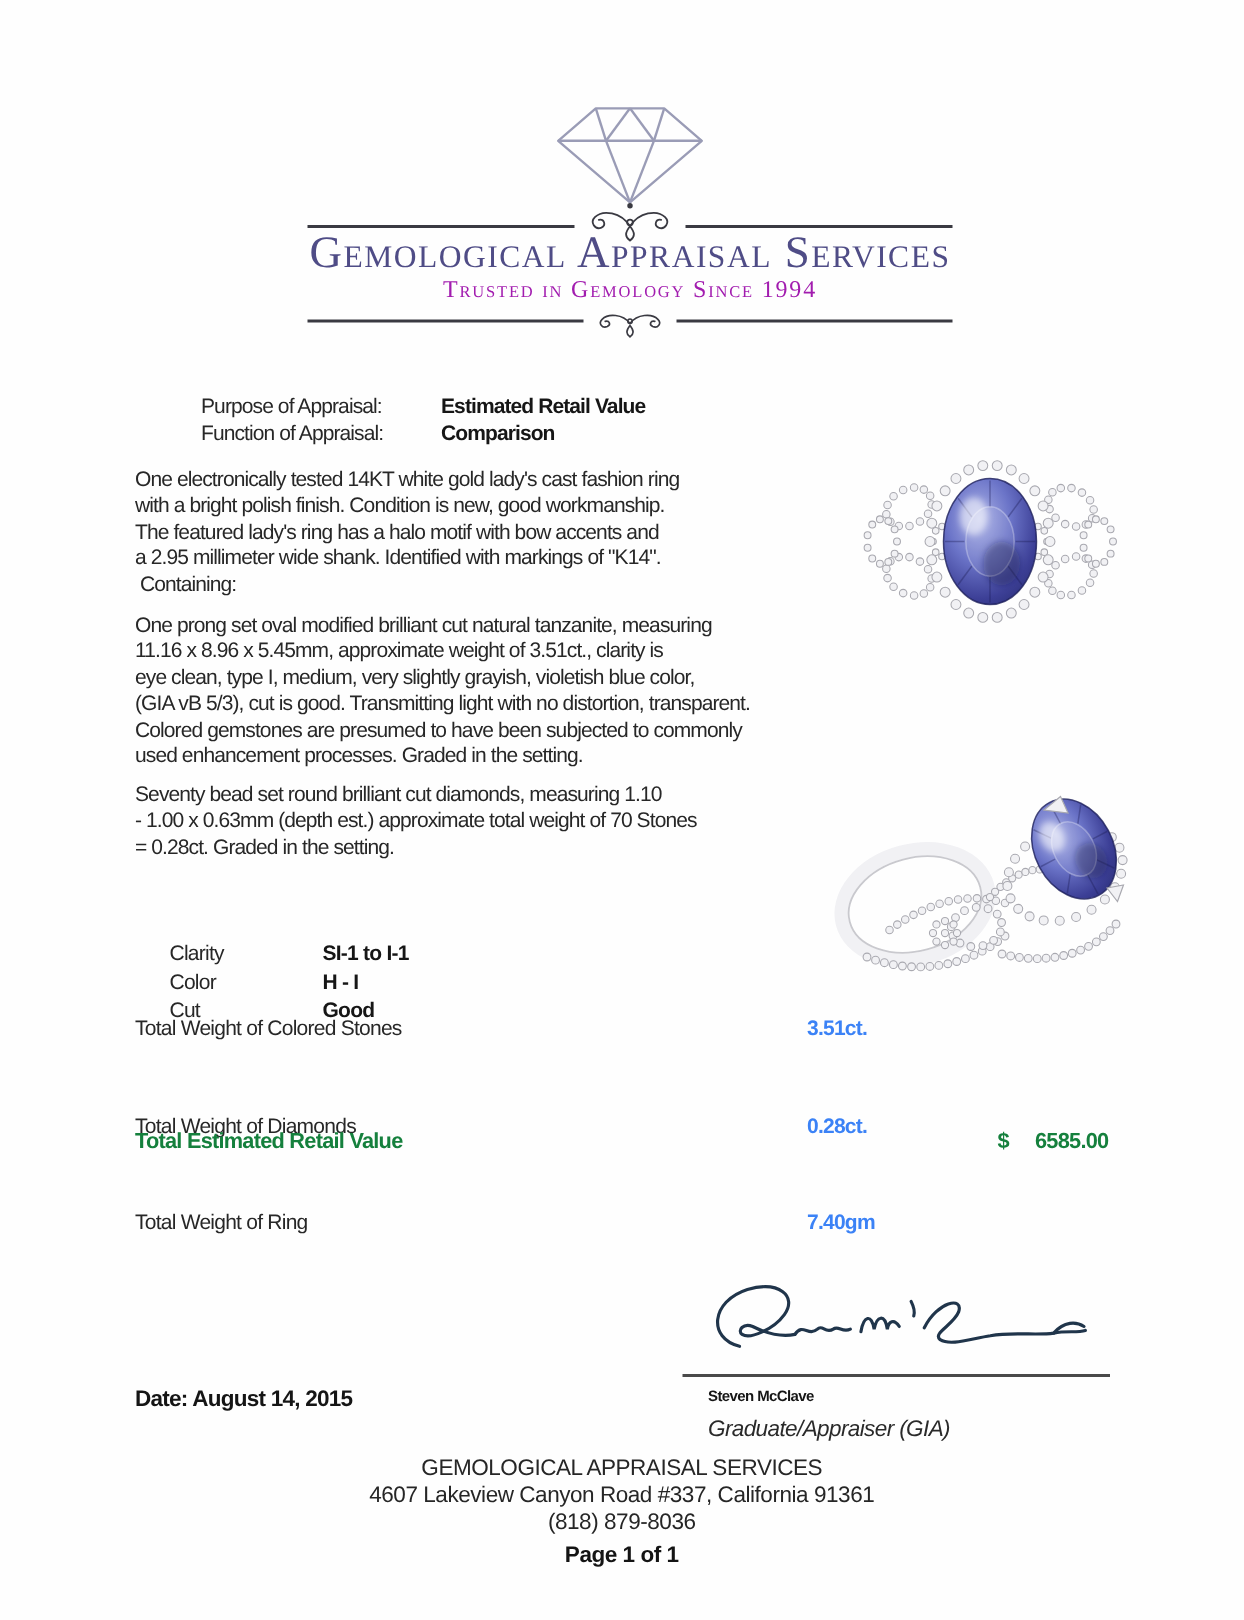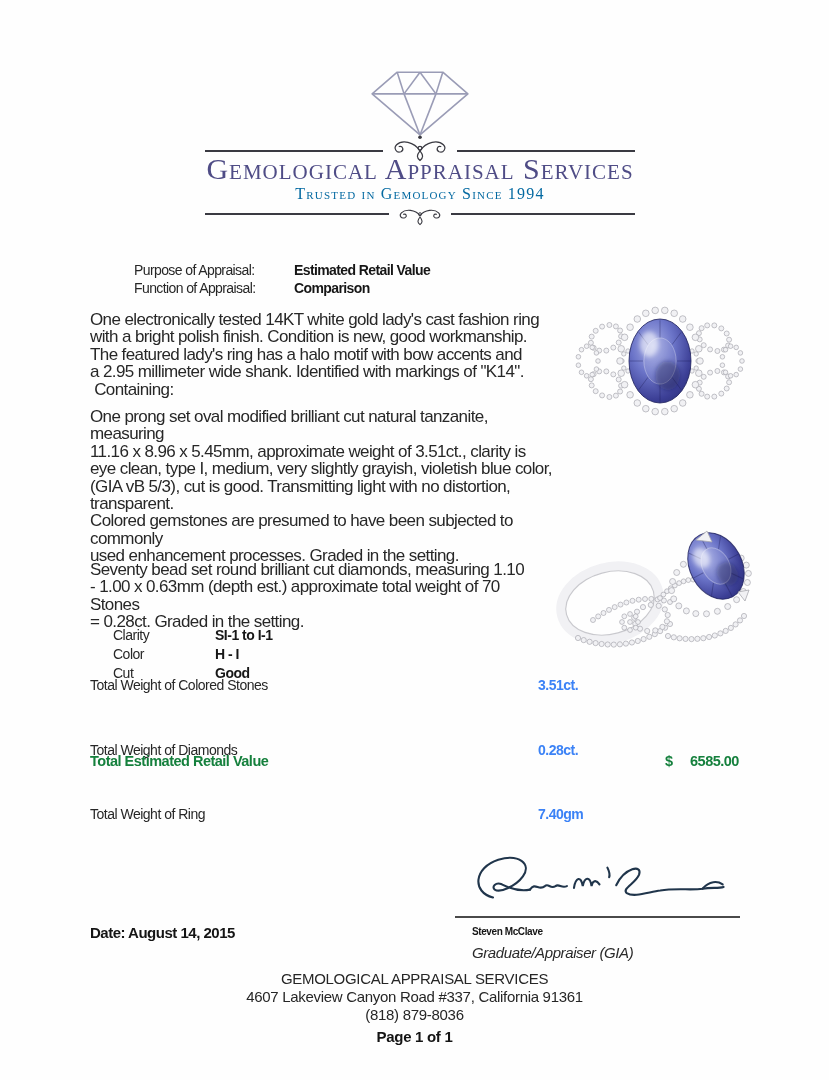--- a/index.html
+++ b/index.html
@@ -3,24 +3,24 @@
 <meta charset="utf-8">
 <style>
   html,body{margin:0;padding:0;background:#ffffff;}
   .doc{position:relative;width:829px;height:1080px;background:#fefefe;overflow:hidden;
        font-family:"Liberation Sans",sans-serif;color:#272727;}
   .abs{position:absolute;}
   
   .brand-title{font-family:"Liberation Serif",serif;font-variant:small-caps;
        font-size:30px;letter-spacing:1px;color:#4f4c86;white-space:nowrap;font-weight:500;}
   .brand-tagline{font-family:"Liberation Serif",serif;font-variant:small-caps;
-       font-size:16px;letter-spacing:1.2px;color:#0369a1;white-space:nowrap;}
+       font-size:16px;letter-spacing:1.2px;color:#a21caf;white-space:nowrap;}
   .rule{height:2px;background:#3a3a42;}
   
-  .bodytext{font-size:17px;line-height:17.4px;letter-spacing:-0.6px;white-space:pre-wrap;}
+  .bodytext{font-size:14px;line-height:17.4px;letter-spacing:-0.6px;white-space:pre-wrap;}
   .b{font-weight:700;color:#161616;}
   .kv{display:grid;grid-template-columns:160px auto;font-size:14px;line-height:17.5px;letter-spacing:-0.6px;margin-left:44px;}
   .spec{display:grid;grid-template-columns:102px auto;font-size:14px;line-height:19px;letter-spacing:-0.5px;margin-top:48px;}
   .totals{display:grid;grid-template-columns:401px auto;font-size:14px;line-height:17.5px;letter-spacing:-0.5px;}
   .totals .val{font-weight:700;color:#3b82f6;}
   .grand-label{font-size:14.5px;font-weight:700;letter-spacing:-0.5px;color:#15803d;}
   .sig-line{height:2px;background:#4a4a4a;}
   .sig-name{font-size:10px;font-weight:700;letter-spacing:-0.4px;color:#151515;}
   .sig-title{font-size:15px;font-style:italic;letter-spacing:-0.4px;color:#2a2a2a;}
   .date-line{font-size:15px;font-weight:700;letter-spacing:-0.5px;color:#151515;}
@@ -77,21 +77,21 @@
     <div>Purpose of Appraisal:</div>
     <div class="b">Estimated Retail Value</div>
     <div>Function of Appraisal:</div>
     <div class="b">Comparison</div>
   </div>
 
   <div class="abs bodytext" style="left:90px;top:311px;width:460px;"><div>One electronically tested 14KT white gold lady's cast fashion ring</div><div>with a bright polish finish. Condition is new, good workmanship.</div><div>The featured lady's ring has a halo motif with bow accents and</div><div>a 2.95 millimeter wide shank. Identified with markings of "K14".</div><div> Containing:</div></div>
 
   <div class="abs bodytext" style="left:90px;top:408px;width:470px;"><div>One prong set oval modified brilliant cut natural tanzanite, measuring</div><div>11.16 x 8.96 x 5.45mm, approximate weight of 3.51ct., clarity is</div><div>eye clean, type I, medium, very slightly grayish, violetish blue color,</div><div>(GIA vB 5/3), cut is good. Transmitting light with no distortion, transparent.</div><div>Colored gemstones are presumed to have been subjected to commonly</div><div>used enhancement processes. Graded in the setting.</div></div>
 
-  <div class="abs bodytext" style="left:90px;top:521px;width:460px;margin-top:40px;"><div>Seventy bead set round brilliant cut diamonds, measuring 1.10</div><div>- 1.00 x 0.63mm (depth est.) approximate total weight of 70 Stones</div><div>= 0.28ct. Graded in the setting.</div></div>
+  <div class="abs bodytext" style="left:90px;top:521px;width:460px;"><div>Seventy bead set round brilliant cut diamonds, measuring 1.10</div><div>- 1.00 x 0.63mm (depth est.) approximate total weight of 70 Stones</div><div>= 0.28ct. Graded in the setting.</div></div>
 
   <div class="abs spec" style="left:113px;top:578px;width:300px;">
     <div>Clarity</div>
     <div class="b">SI-1 to I-1</div>
     <div>Color</div>
     <div class="b">H - I</div>
     <div>Cut</div>
     <div class="b">Good</div>
   </div>
 

